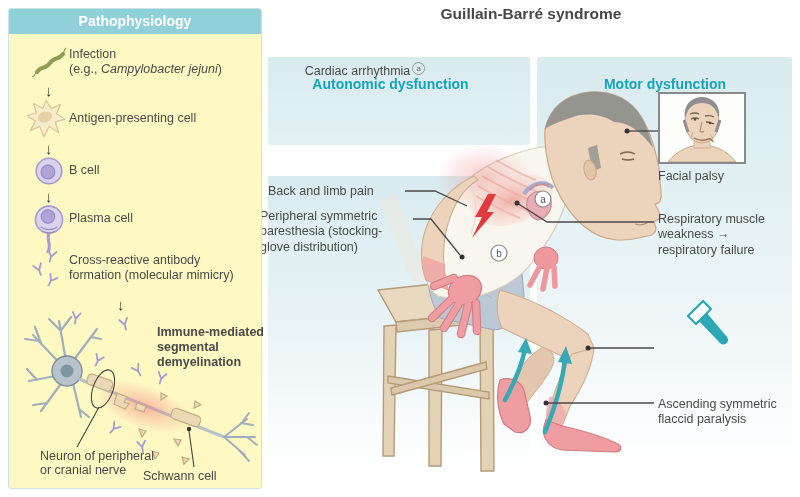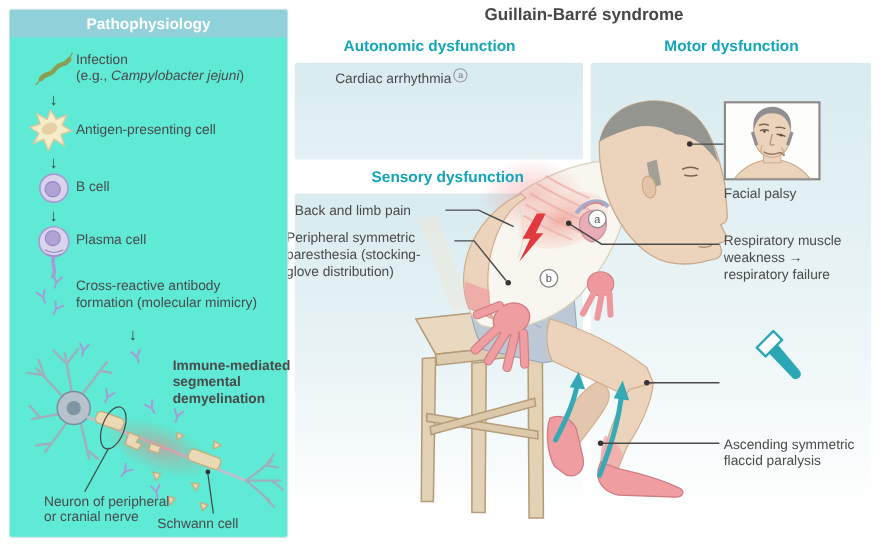--- a/index.html
+++ b/index.html
@@ -1,32 +1,32 @@
 <!DOCTYPE html>
 <html><head>
 <meta charset="utf-8">
 <style>
   html,body{margin:0;padding:0;background:#fff;}
   .stage{position:relative;width:800px;height:497px;background:#fff;overflow:hidden;
          font-family:"Liberation Sans",sans-serif;color:#4f4f4f;}
   .abs{position:absolute;}
   
-  .sidebar{position:absolute;left:8px;top:8px;width:254px;height:481px;background:#5eead4;
+  .sidebar{position:absolute;left:8px;top:8px;width:254px;height:481px;background:#fef9c3;
            border:1.5px solid #cde4e7;border-radius:3px;box-sizing:border-box;z-index:5;}
   .sb-header{position:absolute;left:0;top:0;width:100%;height:25px;background:#8fd0d9;
              color:#fff;font-weight:bold;font-size:14px;text-align:center;line-height:25px;
              border-radius:2px 2px 0 0;}
   .sb-label{position:absolute;font-size:12.5px;line-height:1.18;color:#4a4a4a;}
   .sb-bold{font-weight:bold;margin-left:24px;}
   .dn-arrow{position:absolute;font-size:15px;color:#3a3a3a;line-height:1;}
   .sb-foot{position:absolute;font-size:12.5px;line-height:1.15;color:#4a4a4a;z-index:6;}
   
   .title{position:absolute;left:262px;top:5px;width:538px;text-align:center;
          font-size:15.5px;font-weight:bold;color:#474747;z-index:4;}
-  .sec-head{position:absolute;font-size:14px;font-weight:bold;color:#14a5b9;text-align:center;z-index:4;}
+  .sec-head{position:absolute;font-size:14px;font-weight:bold;color:#14a5b9;text-align:center;z-index:4;margin-top:43px;}
   .panel{position:absolute;border-radius:2px;z-index:1;}
   .panel-solid{background:linear-gradient(180deg,#d8ebef 0%,#e4f1f4 100%);}
   .panel-fade{background:linear-gradient(180deg,#d8ebef 0%,#eaf4f6 55%,rgba(255,255,255,0) 100%);}
   .lbl{position:absolute;font-size:12.5px;line-height:1.22;color:#4a4a4a;z-index:4;}
   .lbl-r{}
   .supmark{display:inline-block;width:11px;height:11px;line-height:11px;border:1px solid #9a9a9a;
            border-radius:50%;font-size:8px;text-align:center;color:#6a6a6a;
            vertical-align:4px;margin-left:2px;}
   .inset{position:absolute;left:658px;top:92px;width:88px;height:72px;background:#fdfdfc;
          border:2px solid #8a8a8a;box-sizing:border-box;z-index:5;}
@@ -163,21 +163,20 @@
       <path d="M175,158 L170,122" stroke="#444" stroke-width="1.1" fill="none"></path>
     </svg>
     <div class="sb-foot" style="left:31px;top:440px;width:128px">Neuron of peripheral or cranial nerve</div>
     <div class="sb-foot" style="left:134px;top:460px;width:95px">Schwann cell</div>
   </aside>
 
   <div class="title">Guillain-Barré syndrome</div>
 
   <div class="sec-head" style="left:268px;top:33px;width:245px">Autonomic dysfunction</div>
   <div class="sec-head" style="left:540px;top:33px;width:250px">Motor dysfunction</div>
-  <div class="sec-head" style="left:268px;top:152px;width:278px">Sensory dysfunction</div>
 
   <div class="panel panel-solid" style="left:268px;top:57px;width:262px;height:88px"></div>
   <div class="panel panel-fade" style="left:268px;top:176px;width:262px;height:290px"></div>
   <div class="panel panel-fade" style="left:537px;top:57px;width:255px;height:409px"></div>
 
   <div class="lbl" style="left:270px;top:62px;width:190px;text-align:center">
     <span>Cardiac arrhythmia</span><span class="supmark">a</span>
   </div>
 
   <div class="lbl lbl-r" style="left:268px;top:184px;width:135px">Back and limb pain</div>

